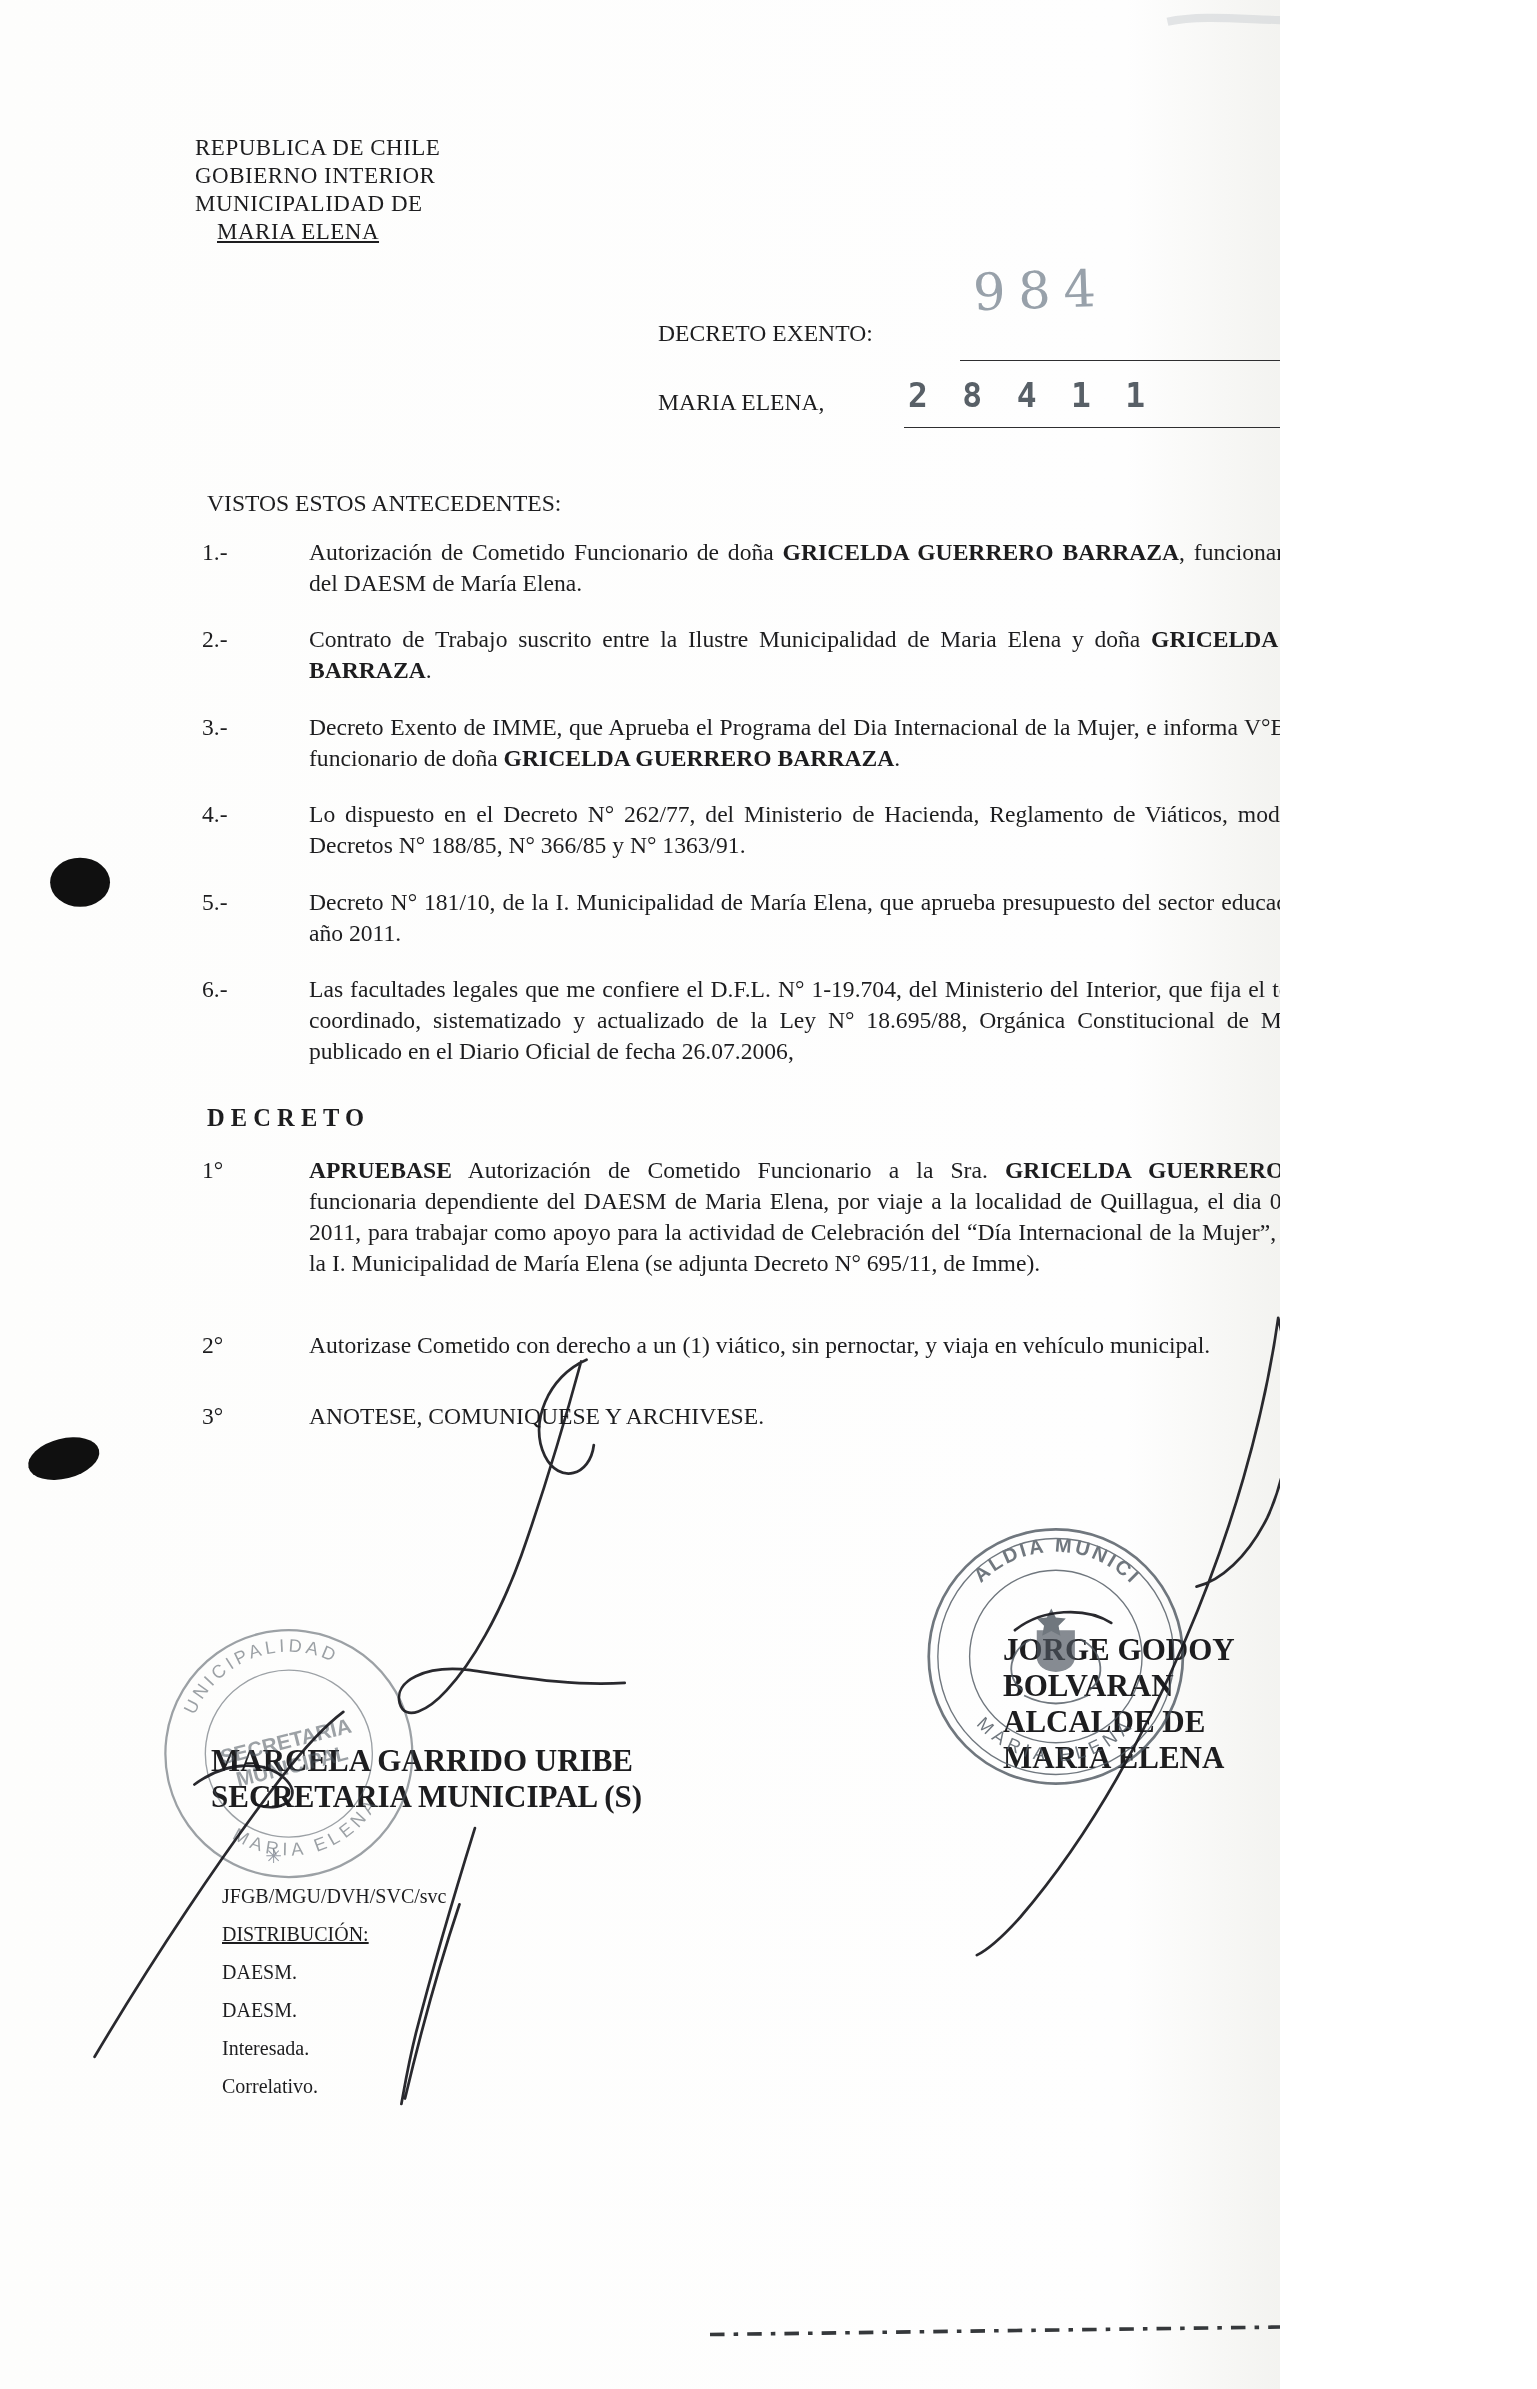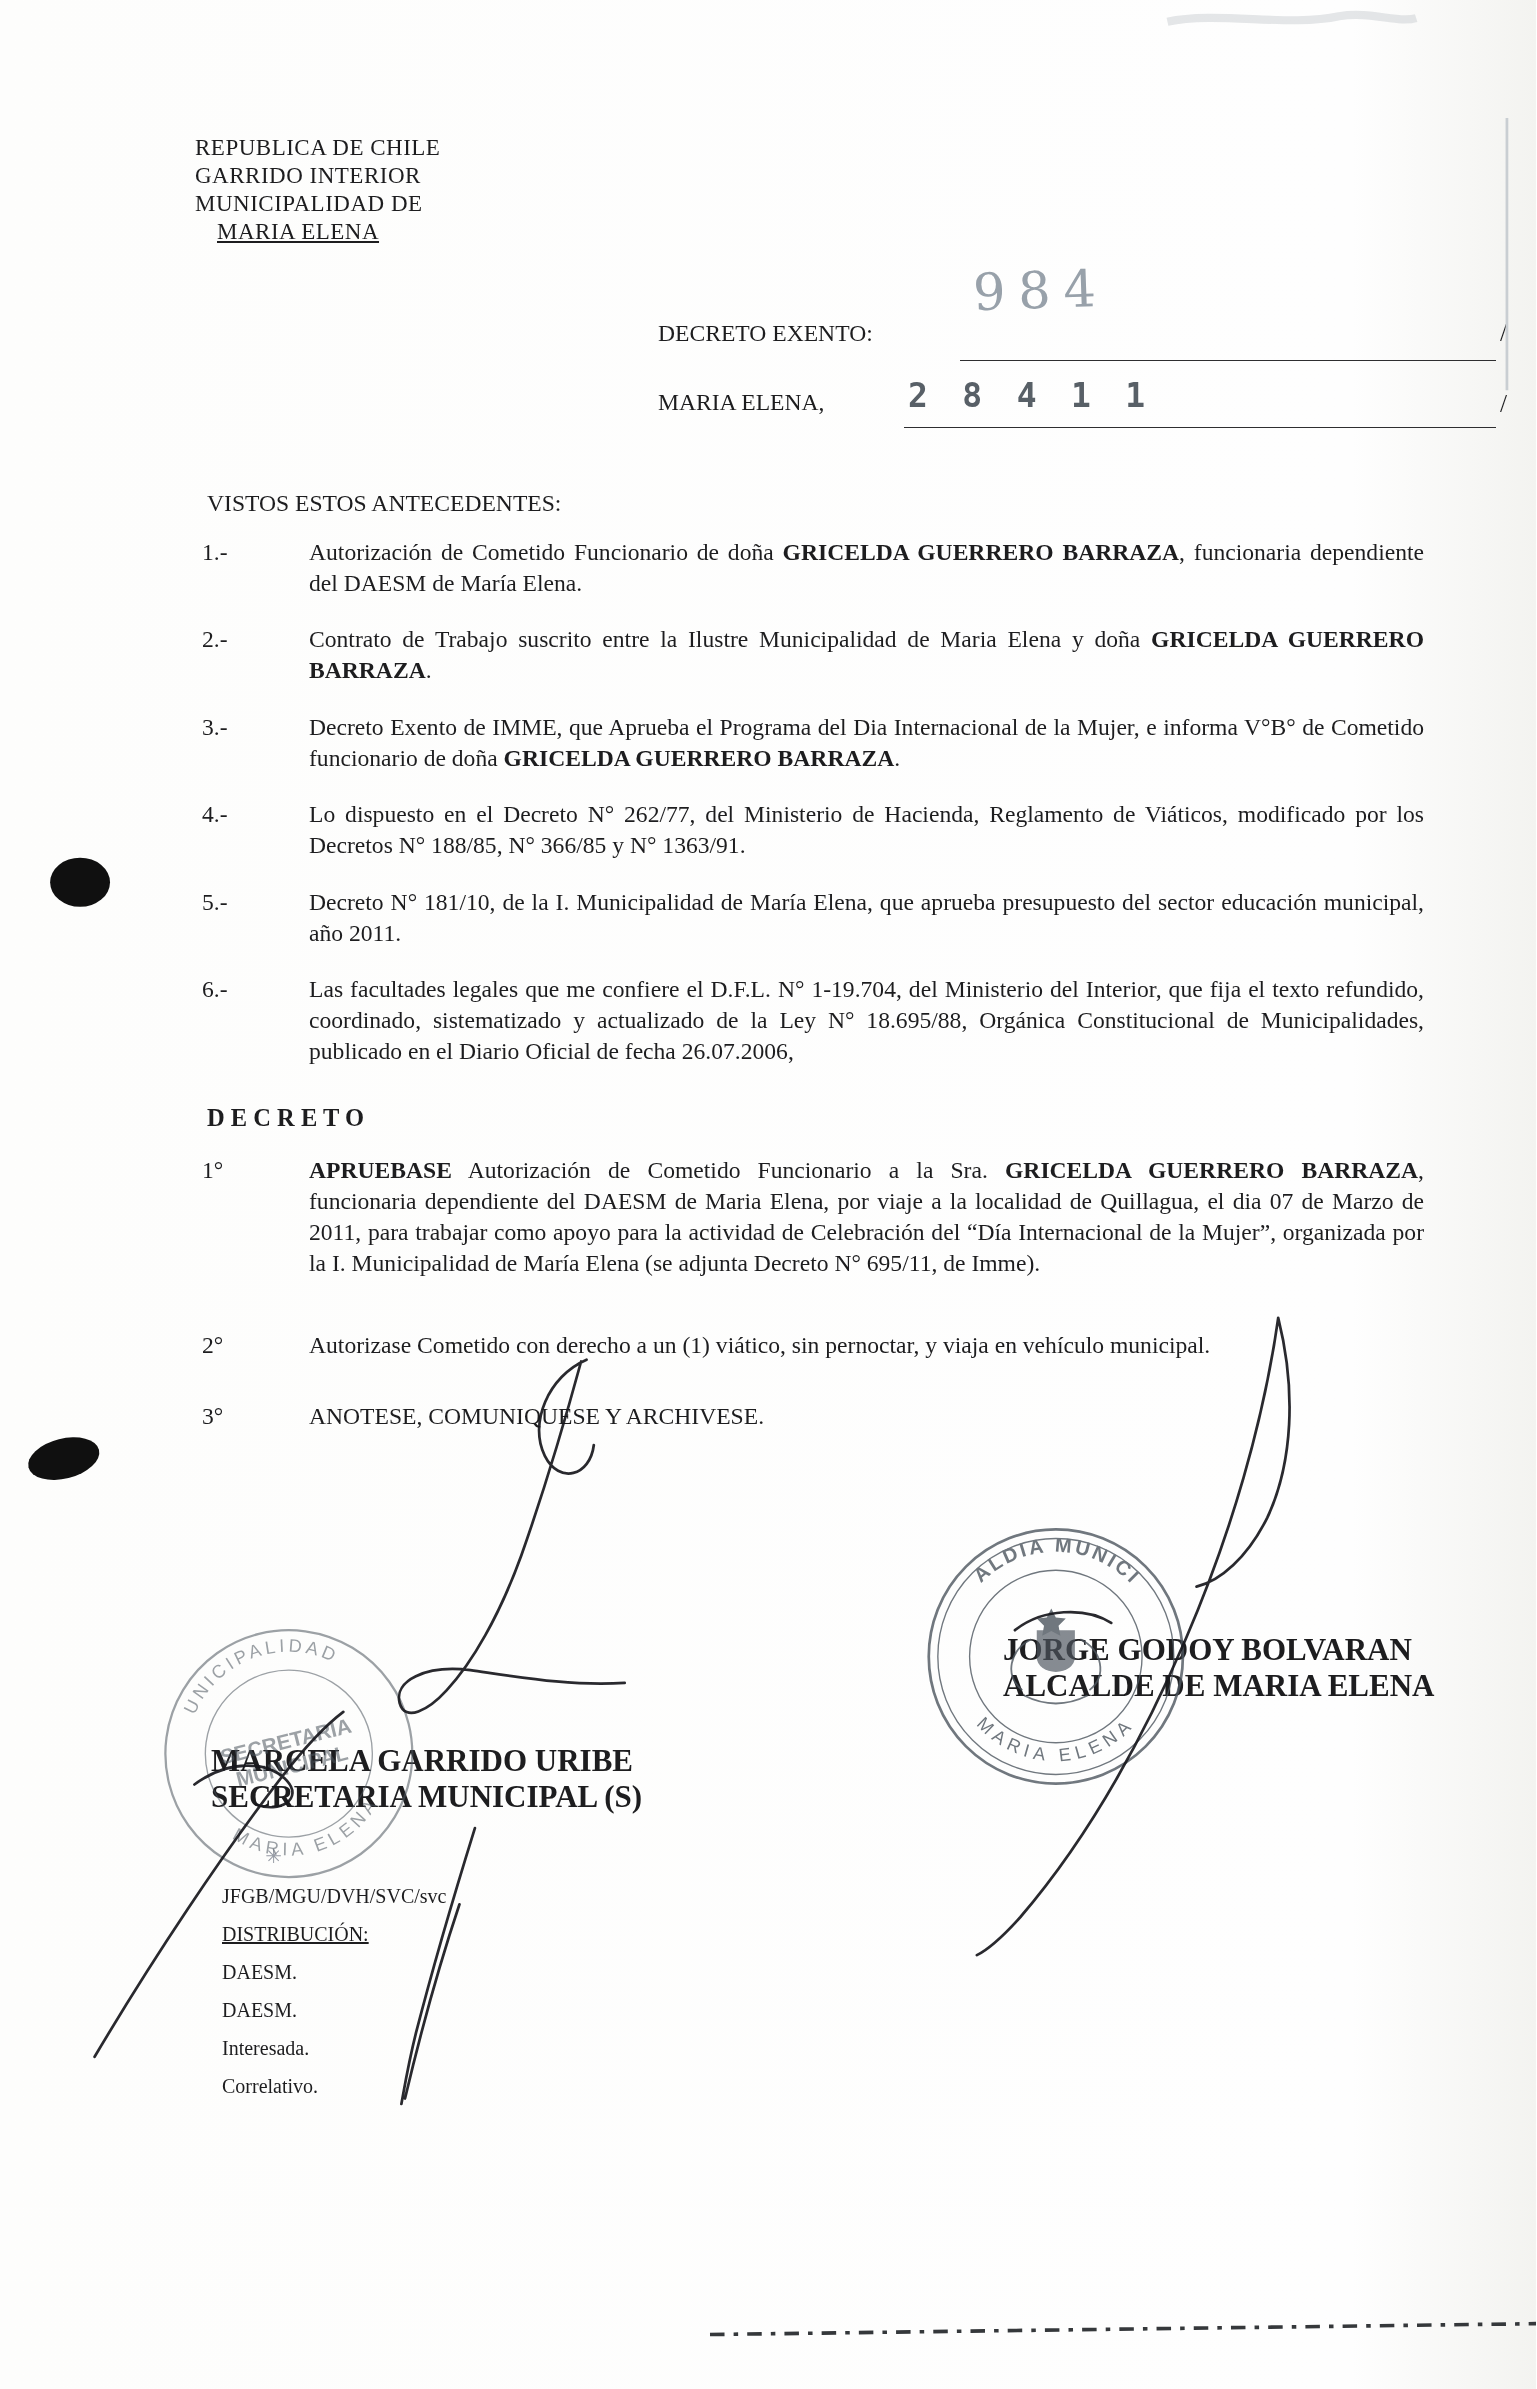--- a/index.html
+++ b/index.html
@@ -1,20 +1,20 @@
 <!DOCTYPE html>
 <html style="--ink: #1d1d1f; --stamp-ink: #4d565f; --pencil-gray: #98a1aa;font-size:14.5px"><head>
 <meta charset="utf-8">
 <title>Scanned Document</title>
 <style>
   :root { --ink:#1d1d1f; --stamp-ink:#4d565f; --pencil-gray:#98a1aa; }
   * { box-sizing:border-box; }
   html,body { margin:0; padding:0; background:#ffffff; }
   body { font-family:"Liberation Serif","DejaVu Serif",serif; color:var(--ink); }
-  .page { position:relative; width:1536px; height:2389px; overflow:hidden;
+  .page { position:relative; width:1280px; height:2389px; overflow:hidden;
           background:linear-gradient(90deg,#fdfdfc 0%,#fefefe 88%,#f3f3f0 100%); }
   .abs { position:absolute; }
 
   .header-block { left:195px; top:134px; font-size:23px; line-height:28px; letter-spacing:0.5px; }
   .header-block .l4 { text-decoration:underline; padding-left:22px; }
 
   .decree-label { left:658px; top:320px; font-size:23.6px; }
   .pencil-number { left:973px; top:261px; font-size:51px; letter-spacing:12.7px;
                    color:var(--pencil-gray); transform:rotate(-2deg);
                    font-family:"DejaVu Serif",serif; }
@@ -53,21 +53,21 @@
   .stx { fill:var(--stamp-ink); font-family:"Liberation Sans",sans-serif; }
   .sig path { stroke:#17171c; stroke-width:3; fill:none; stroke-linecap:round; opacity:.92; }
 </style>
 </head>
 <body>
 
 <div class="page">
 
   <div class="abs header-block">
     <div>REPUBLICA DE CHILE</div>
-    <div>GARRIDO  INTERIOR</div>
+    <div>GOBIERNO  INTERIOR</div>
     <div>MUNICIPALIDAD DE</div>
     <div class="l4">MARIA ELENA</div>
   </div>
 
   <div class="abs decree-label">DECRETO EXENTO:</div>
   <div class="abs pencil-number">984</div>
   <div class="abs decree-line"></div>
   <div class="abs decree-slash">/</div>
 
   <div class="abs date-label">MARIA ELENA,</div>

